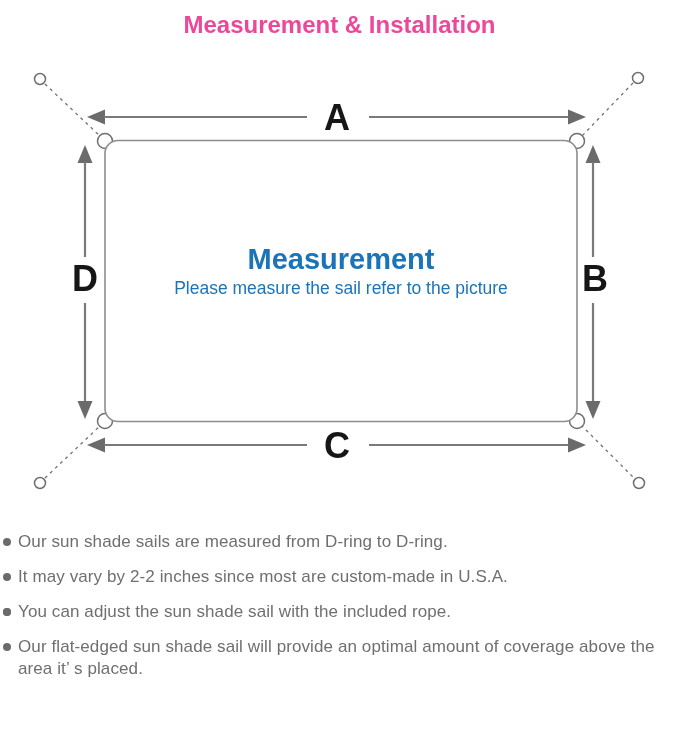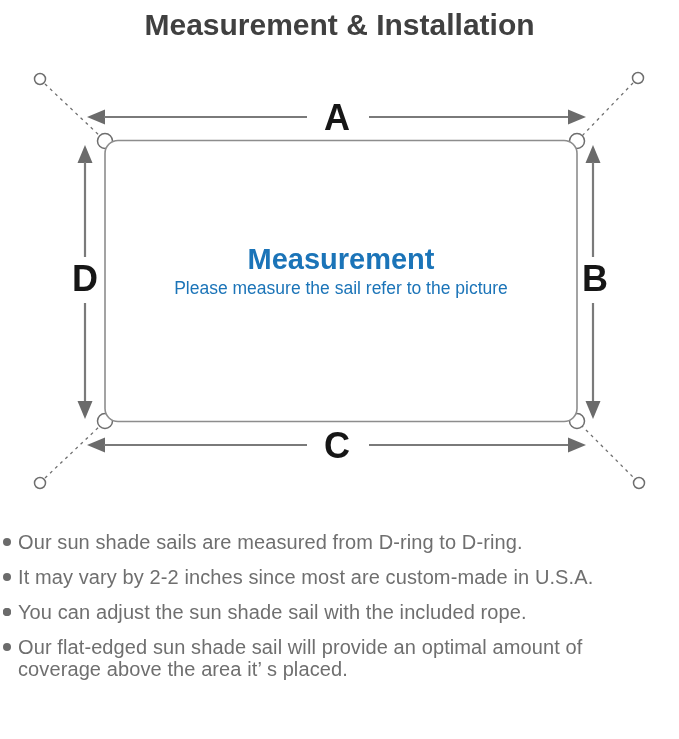--- a/index.html
+++ b/index.html
@@ -15,24 +15,24 @@
     position: relative;
     width: 679px;
     height: 739px;
     background: #ffffff;
   }
   .page-title {
     margin: 0;
     padding-top: 5px;
     height: 55px;
     text-align: center;
-    font-size: 30px;
+    font-size: 24px;
     line-height: 40px;
     font-weight: bold;
-    color: #404040;
+    color: #ec4899;
     letter-spacing: 0px;
   }
   .diagram-wrap {
     width: 679px;
     height: 460px;
   }
   svg { display: block; }
   .sail-line   { stroke: #8d8d8d; stroke-width: 1.6; fill: #ffffff; }
   .ring       { fill: #ffffff; stroke: #6e6e6e; stroke-width: 1.5; }
   .rope       { stroke: #6e6e6e; stroke-width: 1.3; stroke-dasharray: 3 4; fill: none; }
@@ -61,21 +61,21 @@
   .notes {
     list-style: none;
     margin: 11px 0 0 0;
     padding: 0 14px 0 3px;
   }
   .notes li {
     position: relative;
     padding-left: 15px;
     margin-bottom: 13px;
     max-width: 648px;
-    font-size: 20px;
+    font-size: 17px;
     line-height: 22px;
     color: #6f6f6f;
     letter-spacing: 0.1px;
   }
   .notes li .bullet-dot {
     position: absolute;
     left: 0;
     top: 7px;
     width: 8px;
     height: 8px;

